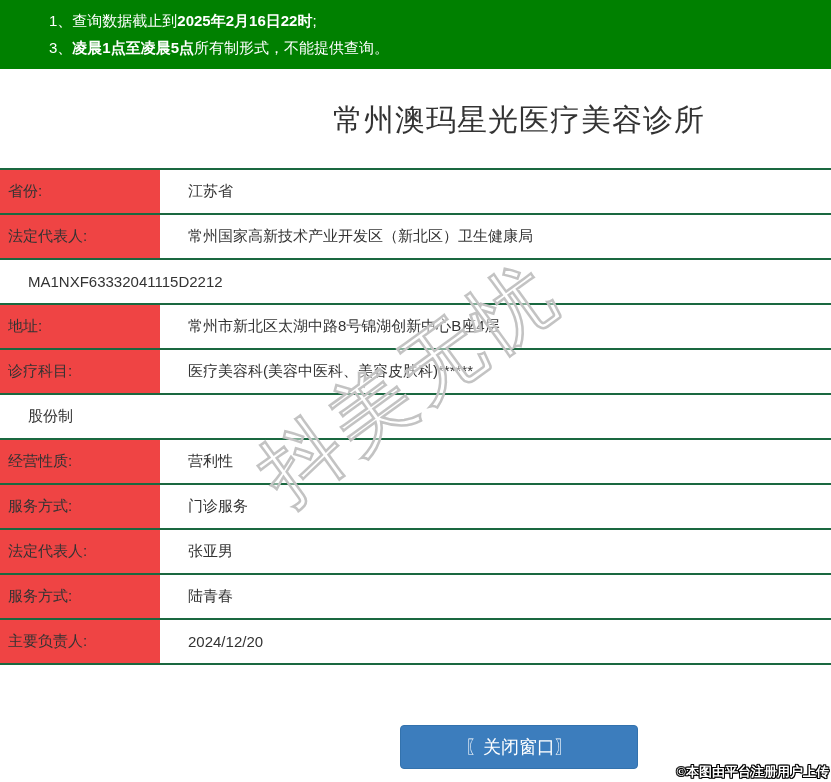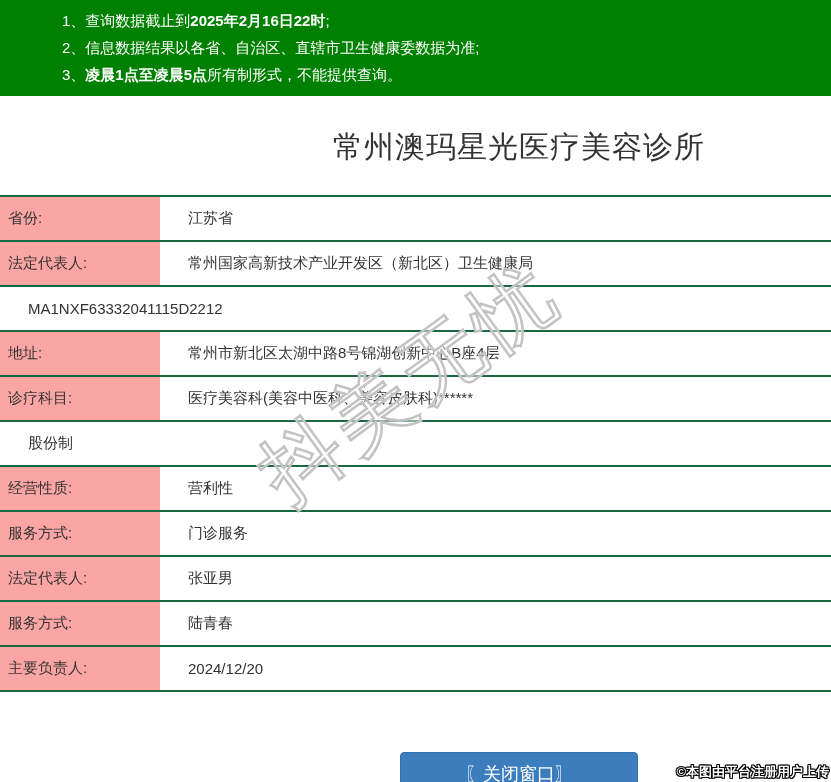--- a/index.html
+++ b/index.html
@@ -10,21 +10,21 @@
     position: relative;
     background: #ffffff;
     font-family: "Liberation Sans", "DejaVu Sans", sans-serif;
     color: #333333;
   }
 
   
   .notice-bar {
     background: #008000;
     color: #ffffff;
-    padding: 7px 10px 8px 62px;
+    padding: 7px 10px 8px 49px;
     box-sizing: border-box;
   }
   .notice-line {
     margin: 0;
     font-size: 15px;
     line-height: 27px;
     white-space: nowrap;
   }
   .notice-line b { font-weight: bold; }
 
@@ -47,21 +47,21 @@
     border-top: 2px solid #1a6840;
   }
   .info-row {
     display: flex;
     height: 43px;
     border-bottom: 2px solid #1a6840;
   }
   .info-label {
     width: 160px;
     box-sizing: border-box;
-    background: #fca5a5;
+    background: #ef4444;
     display: flex;
     align-items: center;
     padding-left: 8px;
     font-size: 15px;
     color: #333333;
   }
   .info-value {
     flex: 1;
     display: flex;
     align-items: center;
@@ -111,28 +111,28 @@
     font-size: 13px;
     font-weight: bold;
     color: #ffffff;
     white-space: nowrap;
     text-shadow:
       -1px -1px 0 #000, 1px -1px 0 #000,
       -1px 1px 0 #000, 1px 1px 0 #000,
       0 -1px 0 #000, 0 1px 0 #000,
       -1px 0 0 #000, 1px 0 0 #000;
     z-index: 6;
+    font-family: Liberation Serif, serif;
   }
 </style>
 </head>
 <body>
 
 <div class="notice-bar">
   <p class="notice-line"><span>1、</span><span>查询数据截止到</span><b>2025年2月16日22时</b><span>;</span></p>
-  <p class="notice-line"><span>2、</span><span>信息数据结果以各省、自治区、直辖市卫生健康委数据为准;</span><b></b><span></span></p>
   <p class="notice-line"><span>3、</span><span></span><b>凌晨1点至凌晨5点</b><span>所有制形式，不能提供查询。</span></p>
 </div>
 
 <div class="page">
 
   <h1 class="page-title">常州澳玛星光医疗美容诊所</h1>
 
   <div class="info-table">
     <div class="info-row">
       <div class="info-label">省份:</div>

